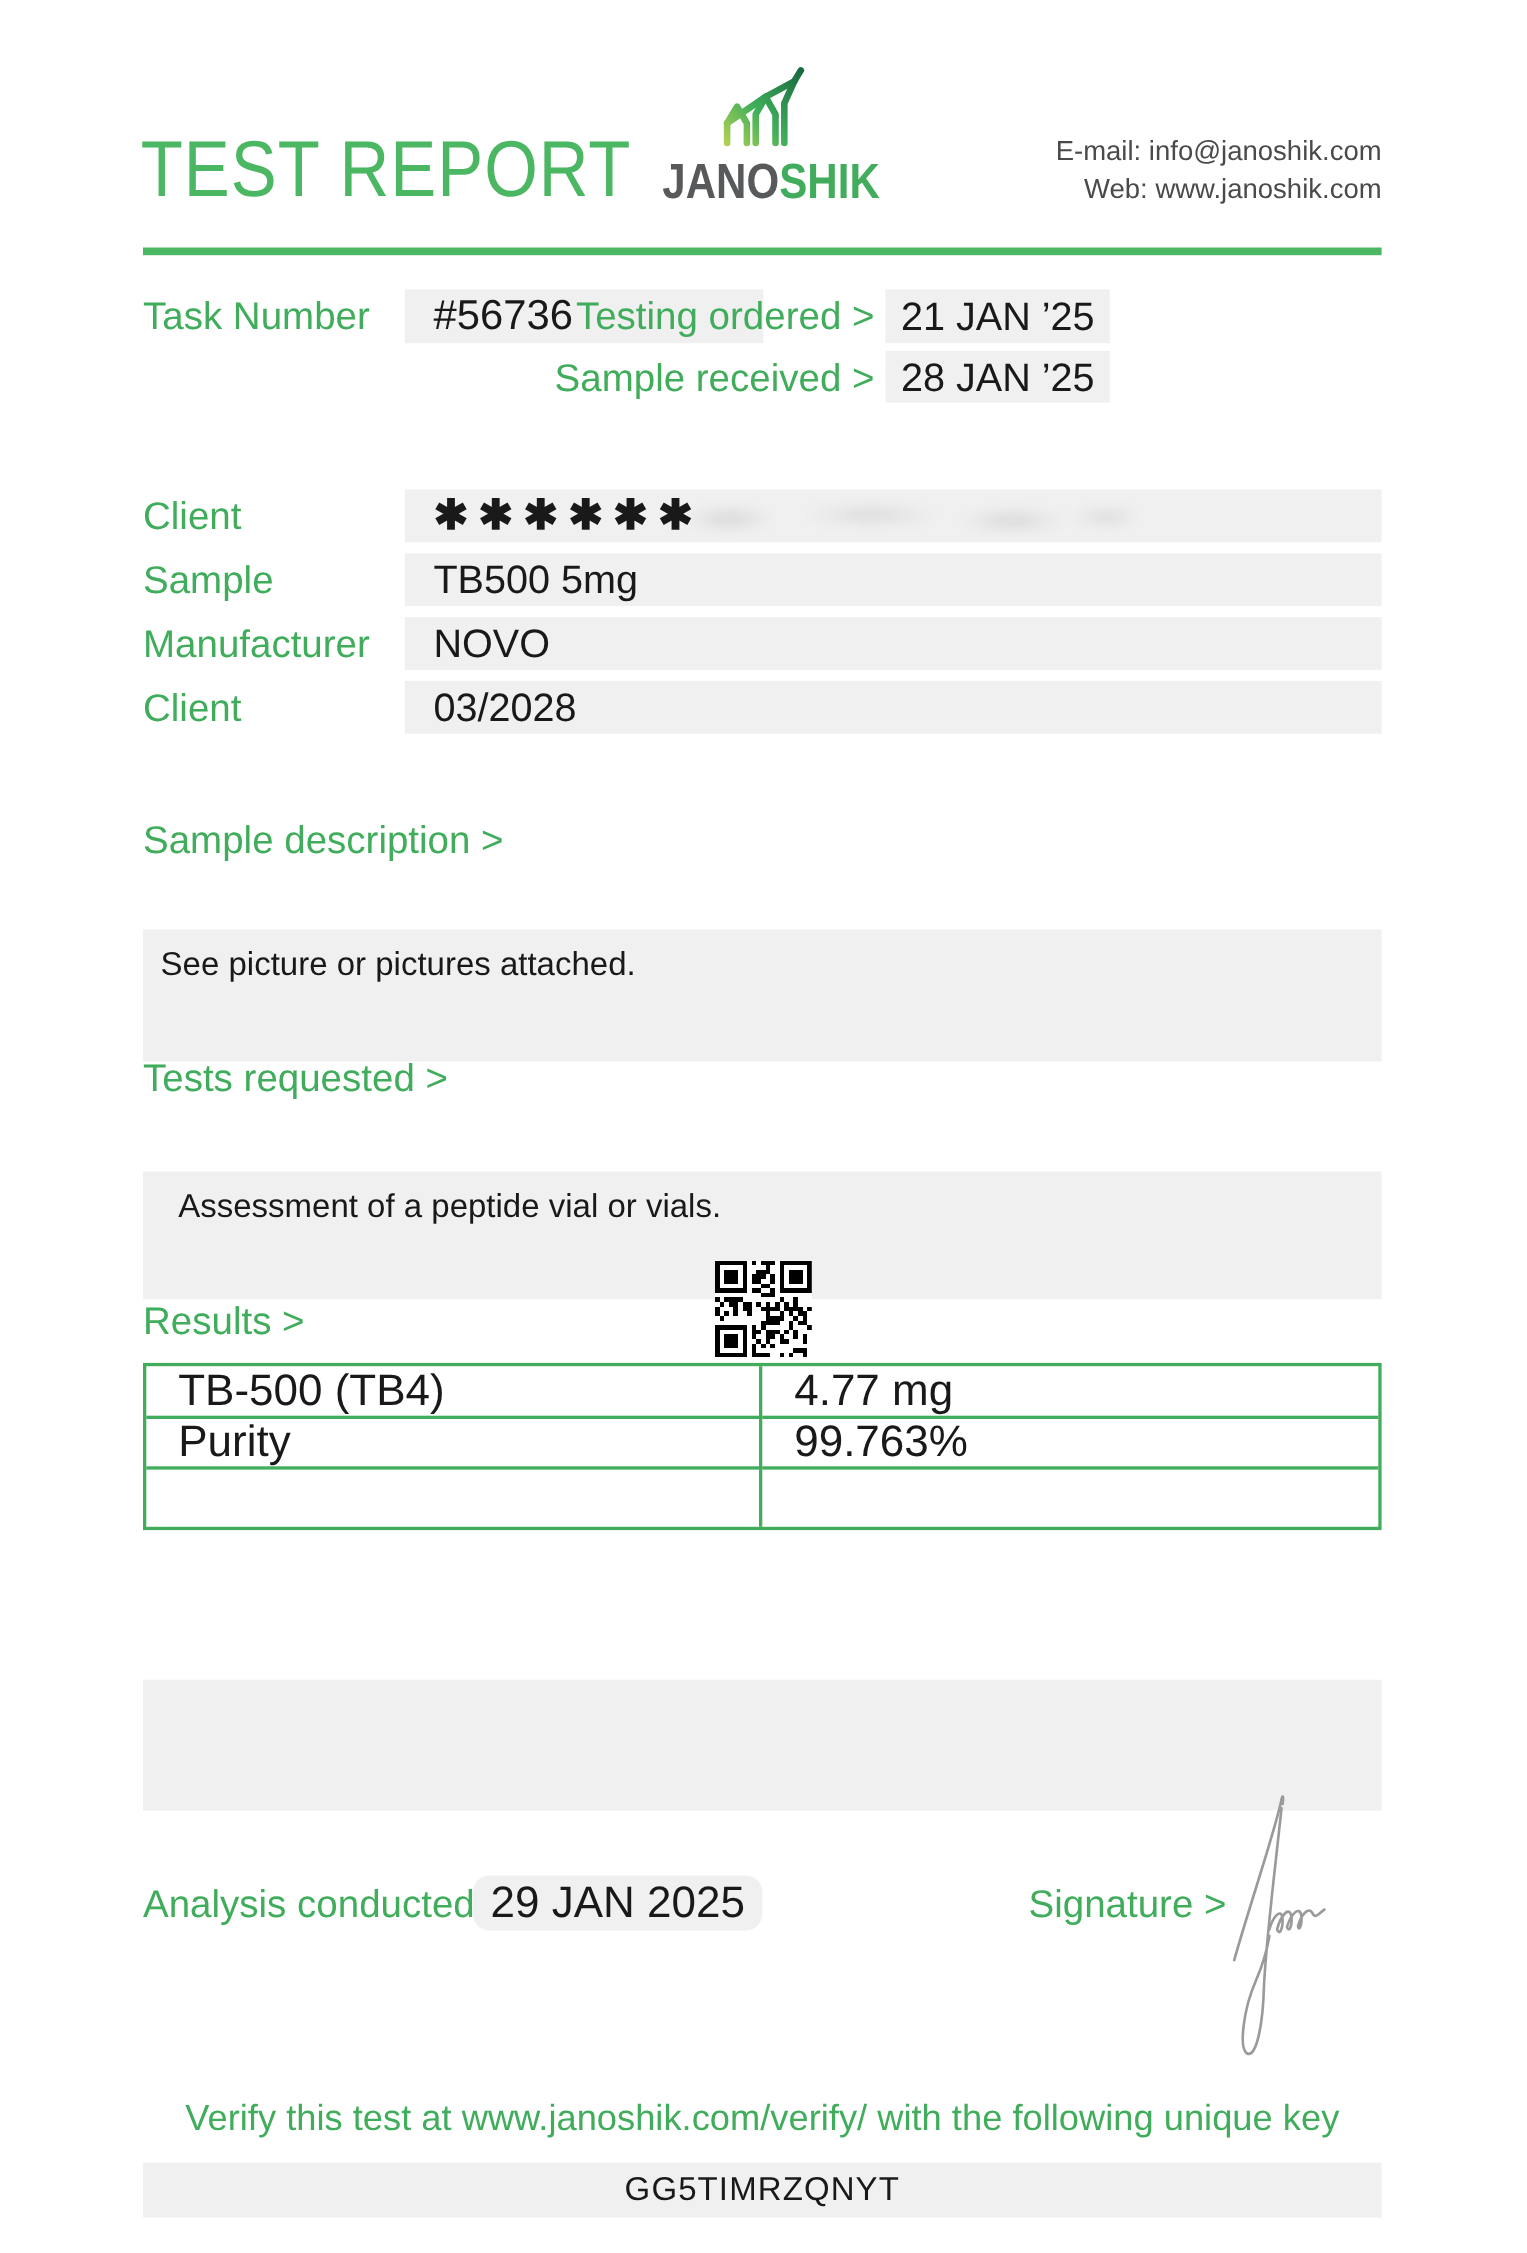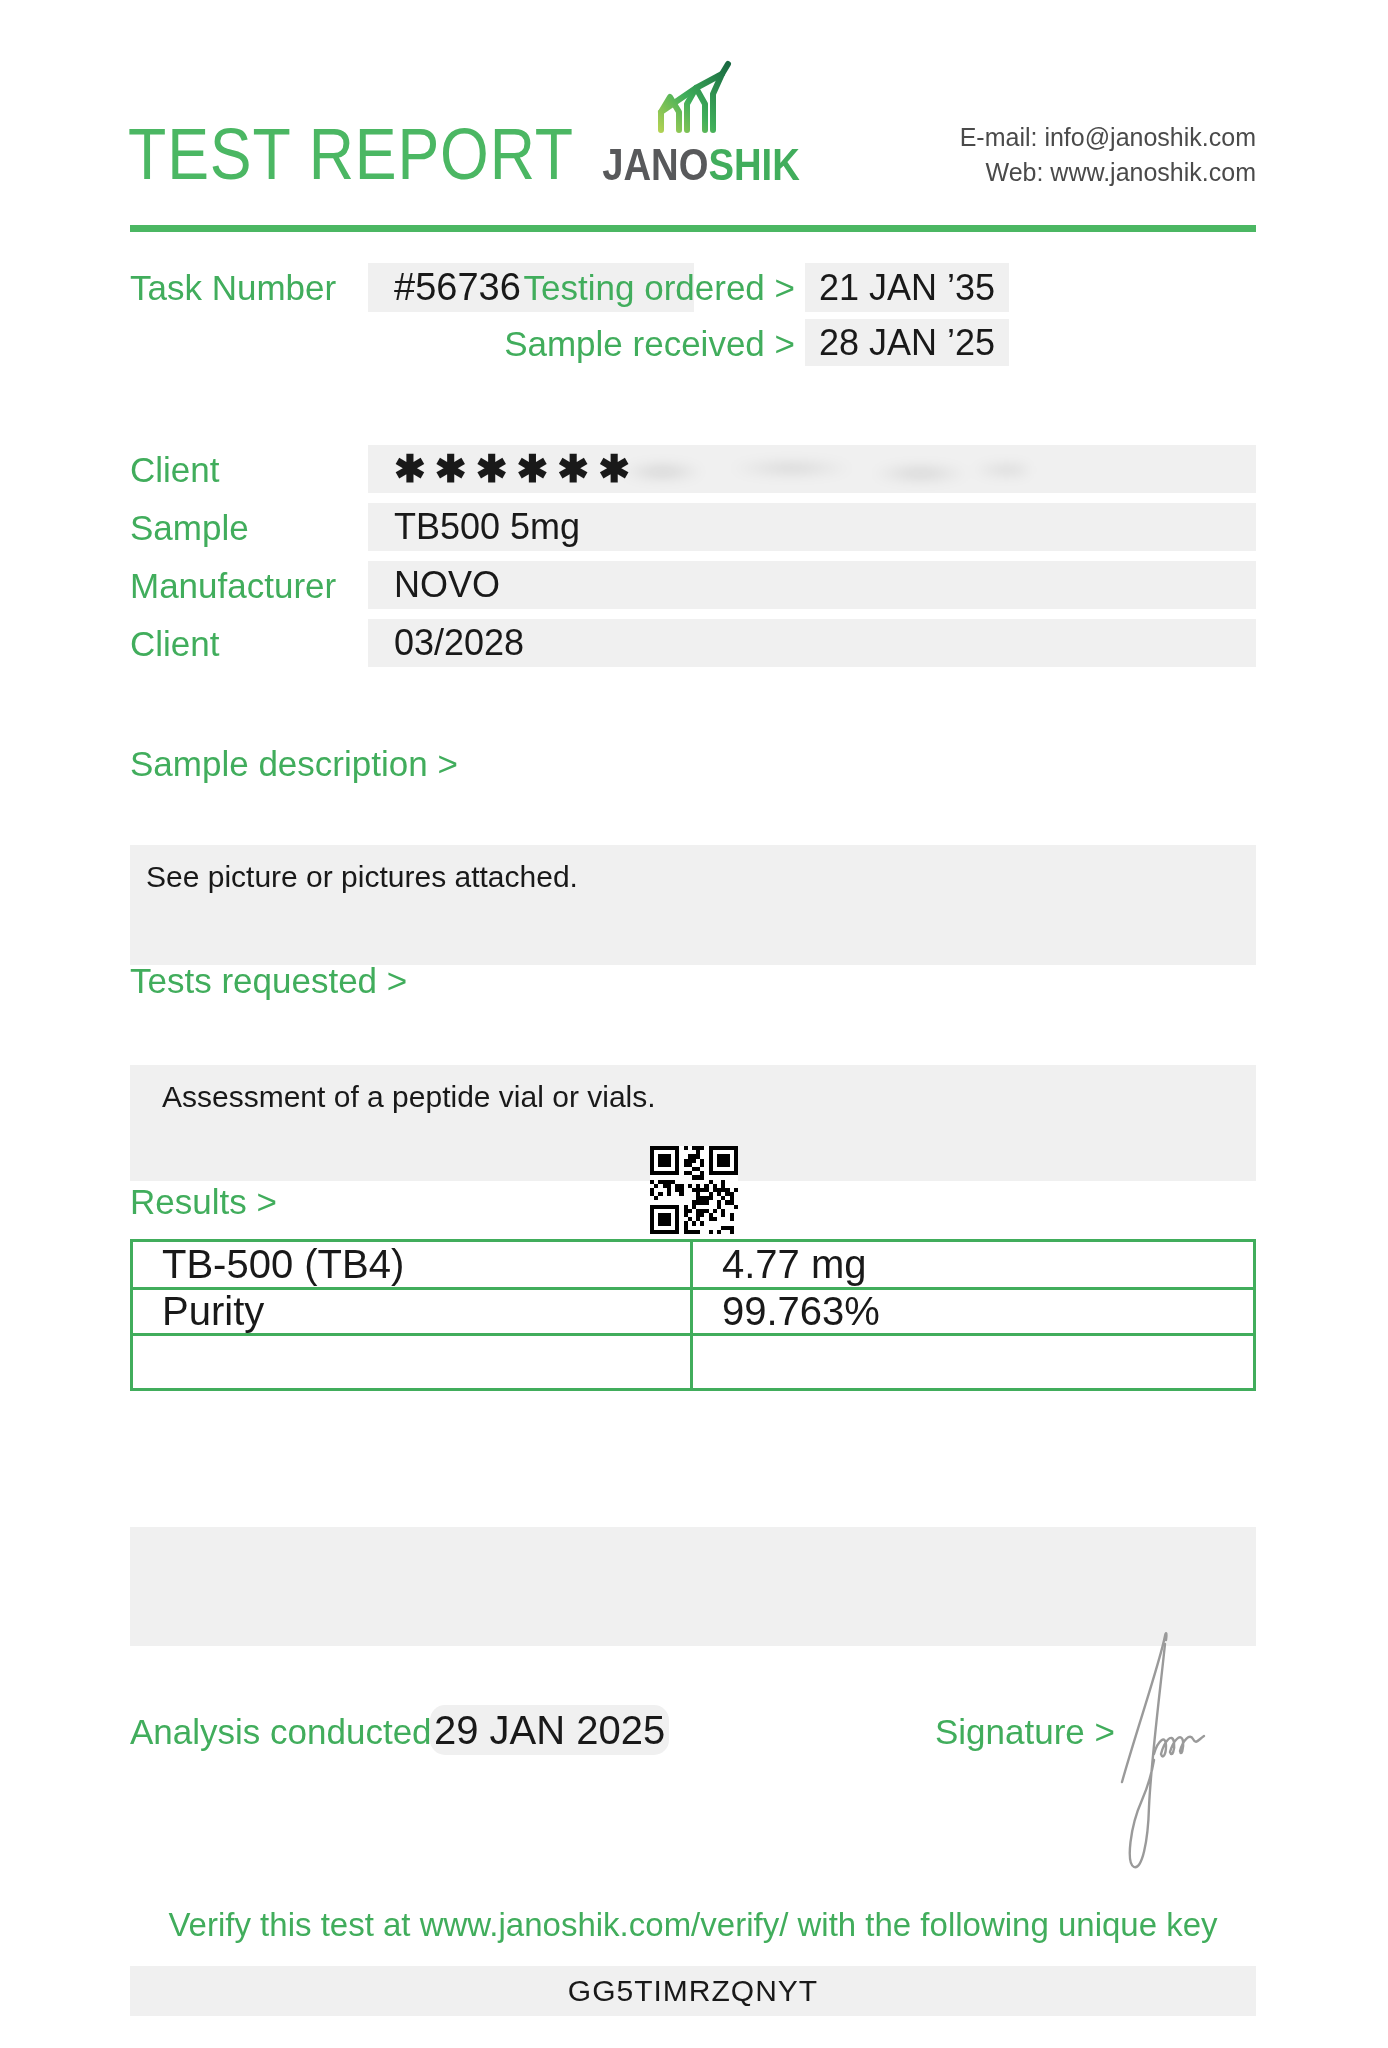--- a/index.html
+++ b/index.html
@@ -112,21 +112,21 @@
   .results-table .cell{
     font-size:40px;color:var(--text-dark);
     padding-left:29px;
     display:flex;align-items:center;
     border-bottom:3px solid var(--green);
     white-space:nowrap;
   }
   .results-table .cell.c0{border-right:3px solid var(--green);}
   .results-table .cell.last{border-bottom:none;}
   .analysis-label{left:130px;top:1707px;}
-  .analysis-box{left:430px;top:1705px;height:50px;font-size:40px;line-height:50px;padding:0 4px;border-radius:15px;}
+  .analysis-box{left:430px;top:1705px;height:50px;font-size:40px;line-height:50px;padding:0 16px;border-radius:15px;}
   .sig-label{left:935px;top:1707px;}
   .sig-svg{left:1108px;top:1622px;}
   .verify-line{
     left:130px;top:1903px;width:1126px;
     font-size:33px;line-height:44px;
     color:var(--green);
     white-space:nowrap;
     text-align:center;
     transform:scaleX(1.0);
   }
@@ -171,21 +171,21 @@
     <div>E-mail: info@janoshik.com</div>
     <div>Web: www.janoshik.com</div>
   </div>
 
   <div class="abs rule"></div>
 
   <div class="abs label task-label">Task Number</div>
   <div class="abs vbox task-box">#56736</div>
 
   <div class="abs label ord-label">Testing ordered  &gt;</div>
-  <div class="abs vbox ord-box">21 JAN ’35</div>
+  <div class="abs vbox ord-box">21 JAN ’25</div>
 
   <div class="abs label rec-label">Sample received &gt;</div>
   <div class="abs vbox rec-box">28 JAN ’25</div>
 
   <div class="abs label info-label lbl-r0">Client</div>
   <div class="vbox info-box r0">
     <span>✱✱✱✱✱✱</span>
     <span class="smudge"></span>
   </div>
 

